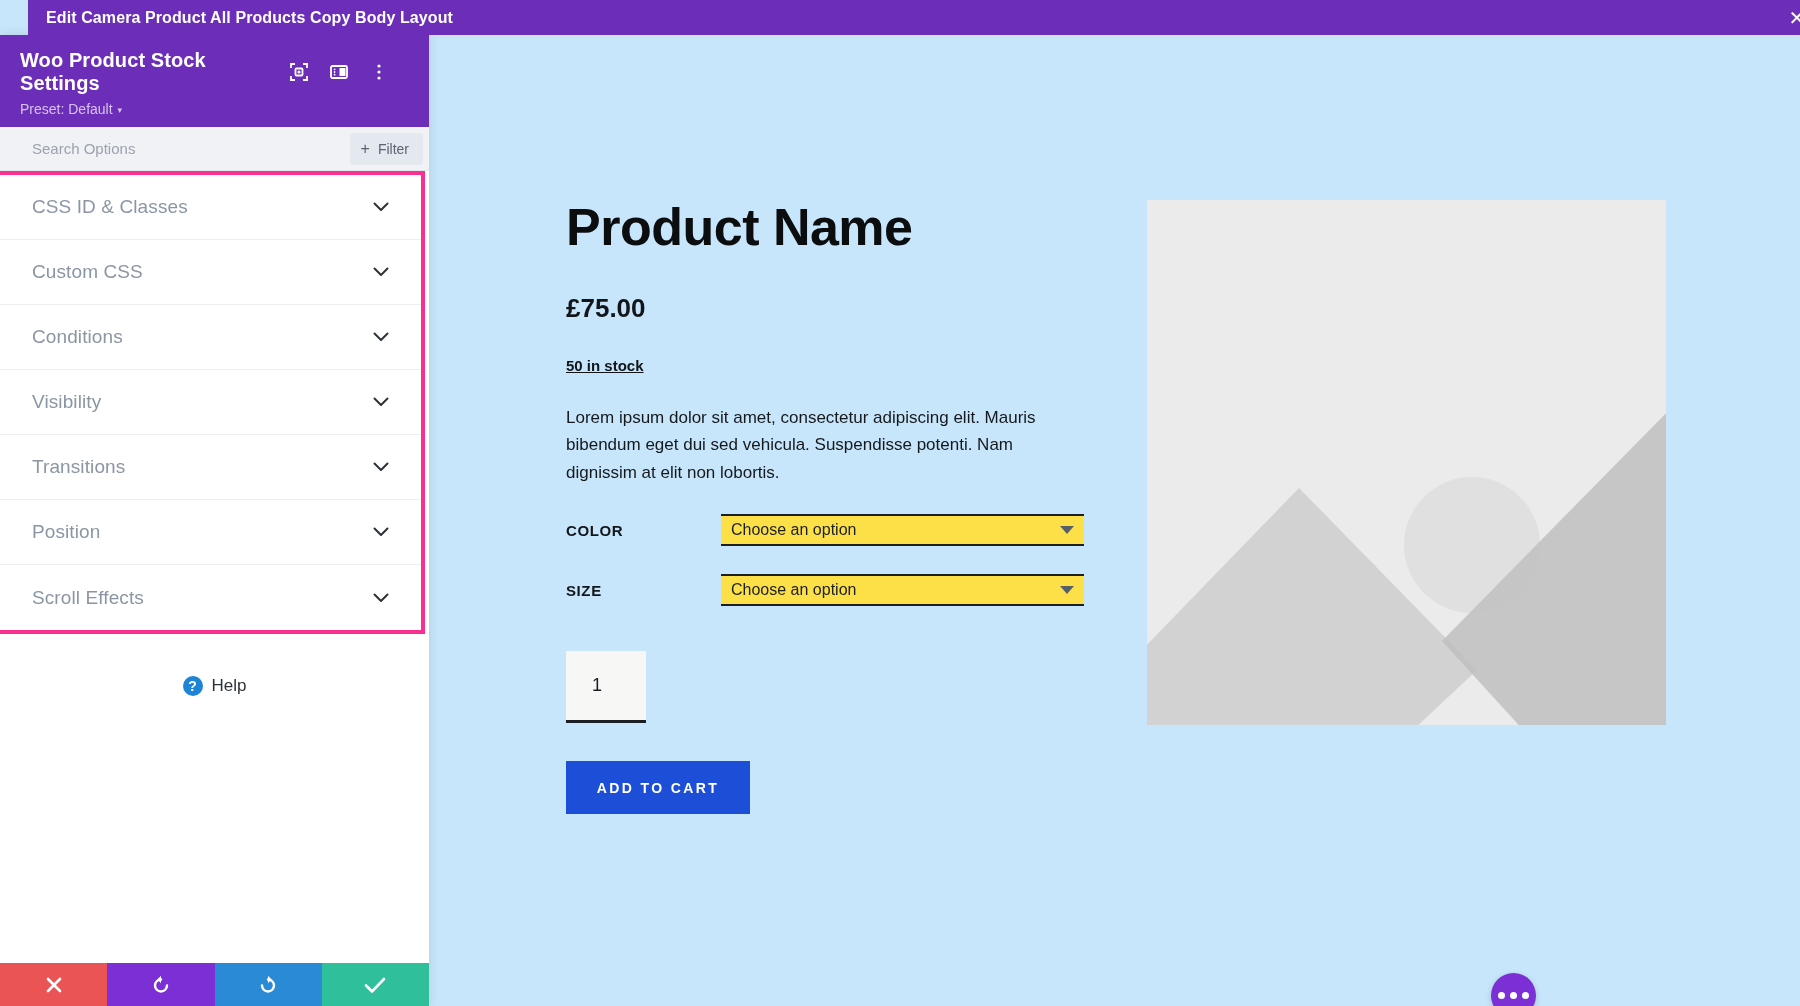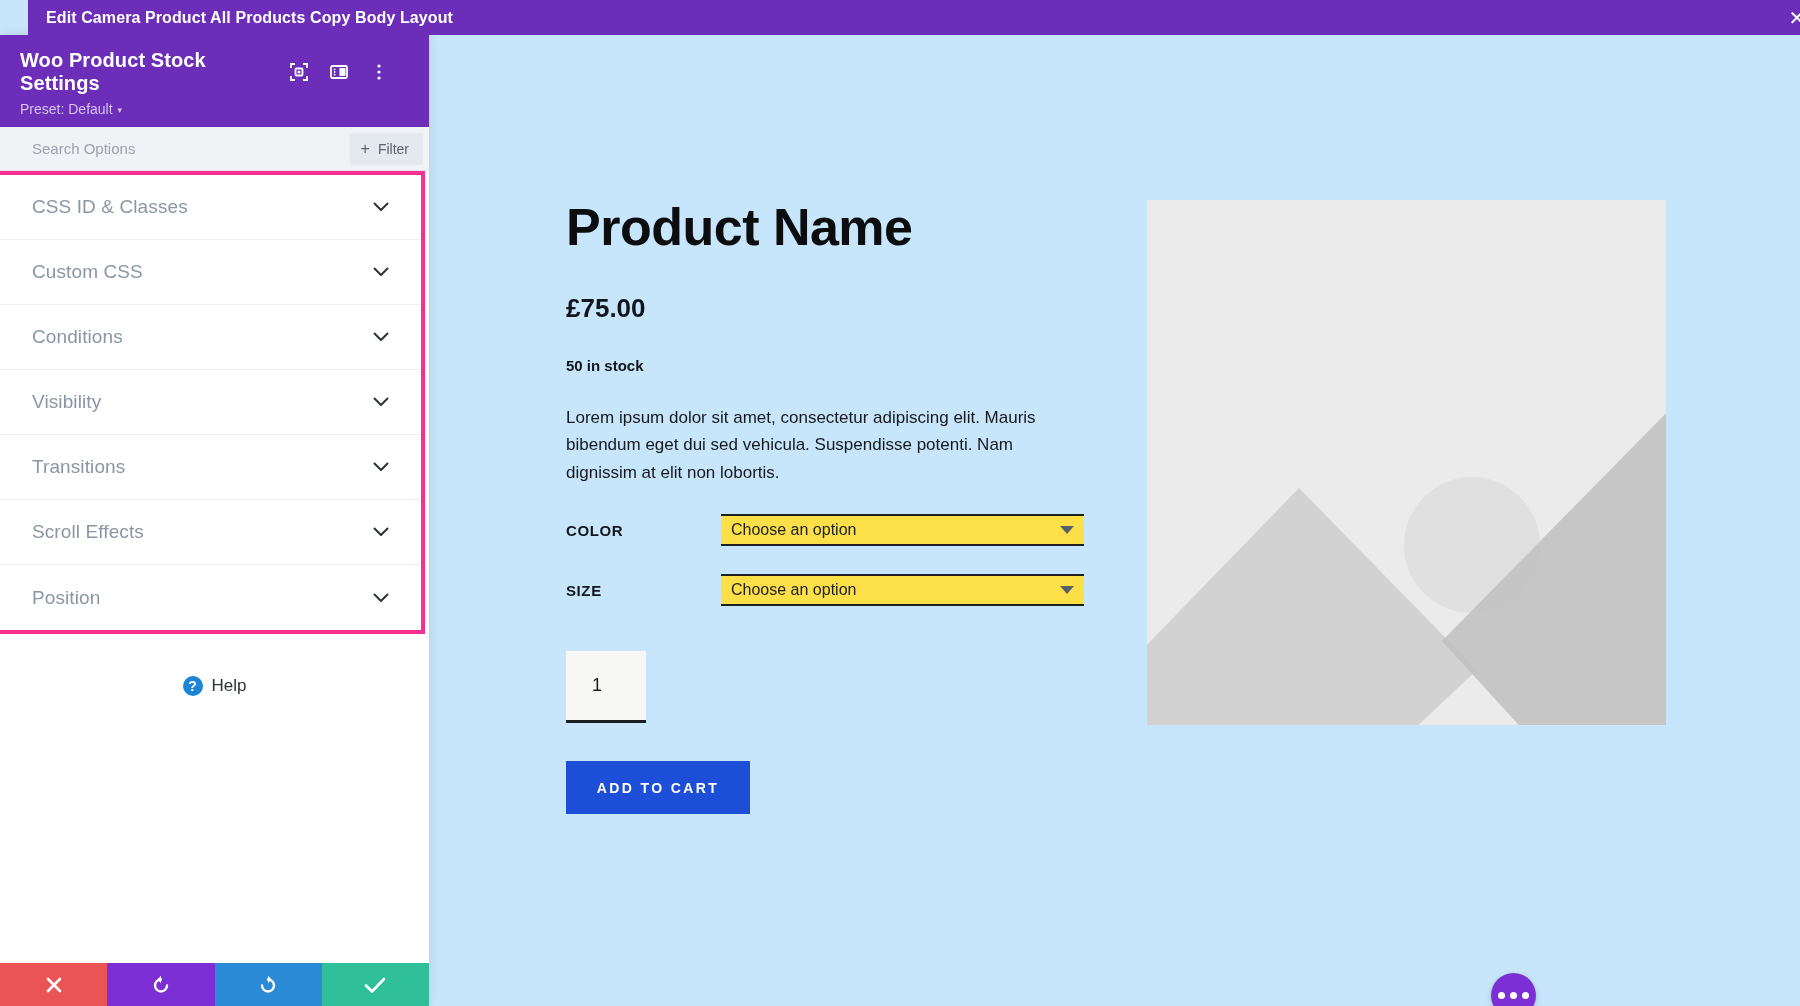--- a/index.html
+++ b/index.html
@@ -228,20 +228,21 @@
     margin-top: 38px;
     font-size: 26px;
     font-weight: bold;
     color: #12161a;
   }
   .product-stock {
     margin-top: 33px;
     font-size: 15px;
     font-weight: bold;
     color: #12161a;
+    text-decoration: underline;
   }
   .product-desc {
     margin-top: 30px;
     font-size: 17px;
     line-height: 1.62;
     color: #15191d;
     width: 490px;
   }
 
   .attr-row {
@@ -422,30 +423,30 @@
         <div class="acc-item">
           <span class="acc-label">Transitions</span>
           <span class="acc-chevron">
             <svg width="16" height="10" viewBox="0 0 16 10">
                 <path d="M1.5 1.5L8 8l6.5-6.5" fill="none" stroke="#2c3338" stroke-width="2" stroke-linecap="round" stroke-linejoin="round"></path>
               </svg>
           </span>
         </div>
 
         <div class="acc-item">
+          <span class="acc-label">Position</span>
+          <span class="acc-chevron">
+            <svg width="16" height="10" viewBox="0 0 16 10">
+                <path d="M1.5 1.5L8 8l6.5-6.5" fill="none" stroke="#2c3338" stroke-width="2" stroke-linecap="round" stroke-linejoin="round"></path>
+              </svg>
+          </span>
+        </div>
+
+        <div class="acc-item">
           <span class="acc-label">Scroll Effects</span>
-          <span class="acc-chevron">
-            <svg width="16" height="10" viewBox="0 0 16 10">
-                <path d="M1.5 1.5L8 8l6.5-6.5" fill="none" stroke="#2c3338" stroke-width="2" stroke-linecap="round" stroke-linejoin="round"></path>
-              </svg>
-          </span>
-        </div>
-
-        <div class="acc-item">
-          <span class="acc-label">Position</span>
           <span class="acc-chevron">
             <svg width="16" height="10" viewBox="0 0 16 10">
                 <path d="M1.5 1.5L8 8l6.5-6.5" fill="none" stroke="#2c3338" stroke-width="2" stroke-linecap="round" stroke-linejoin="round"></path>
               </svg>
           </span>
         </div>
 
       </div>
     </div>
 

